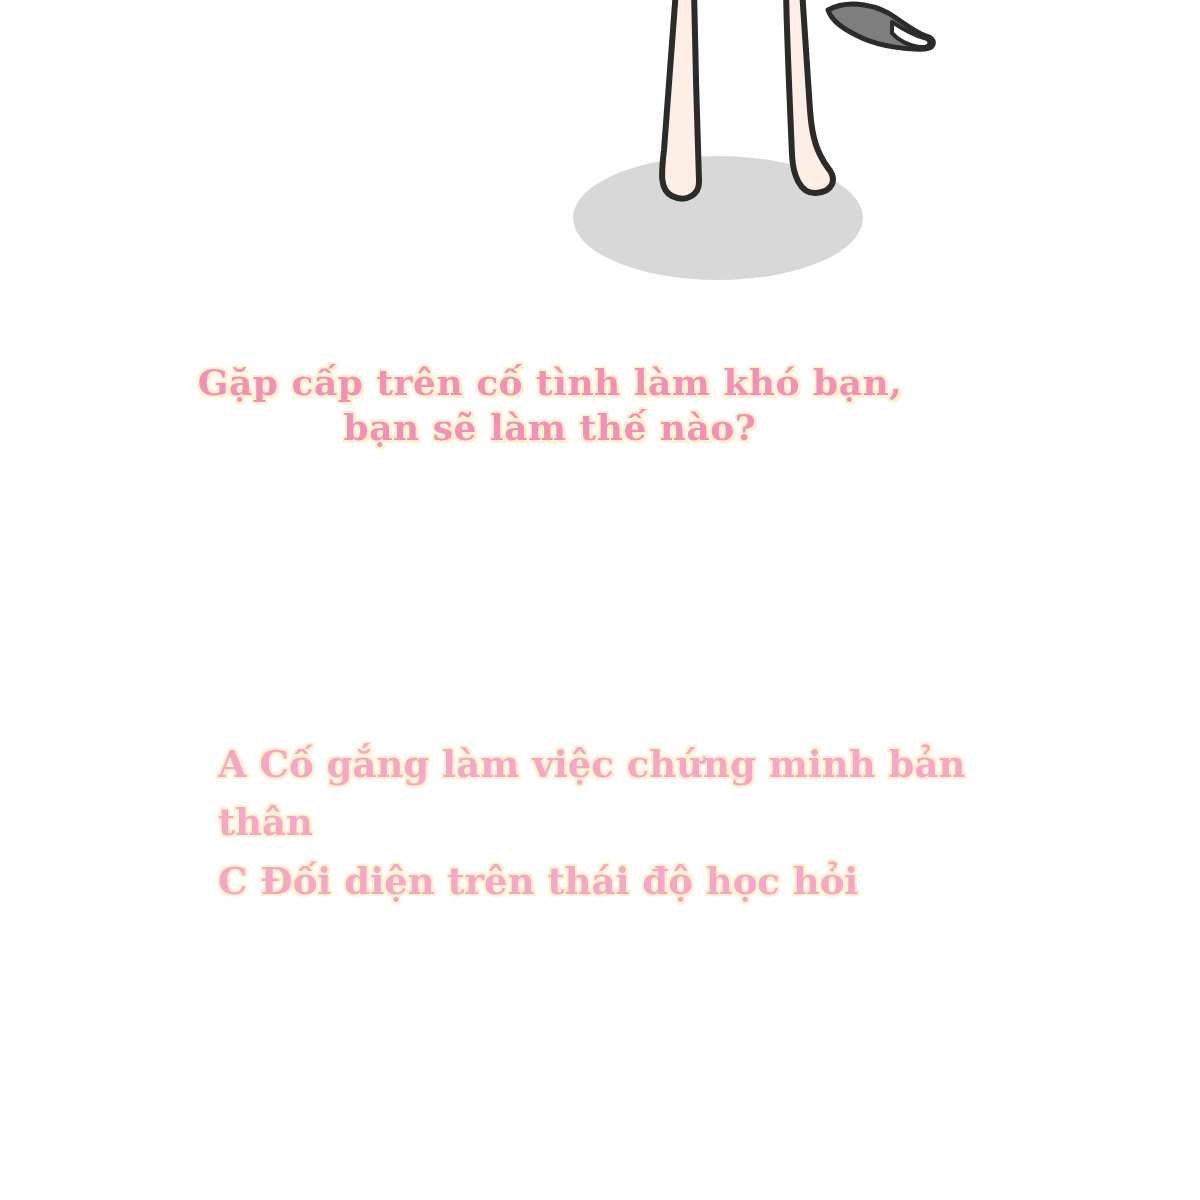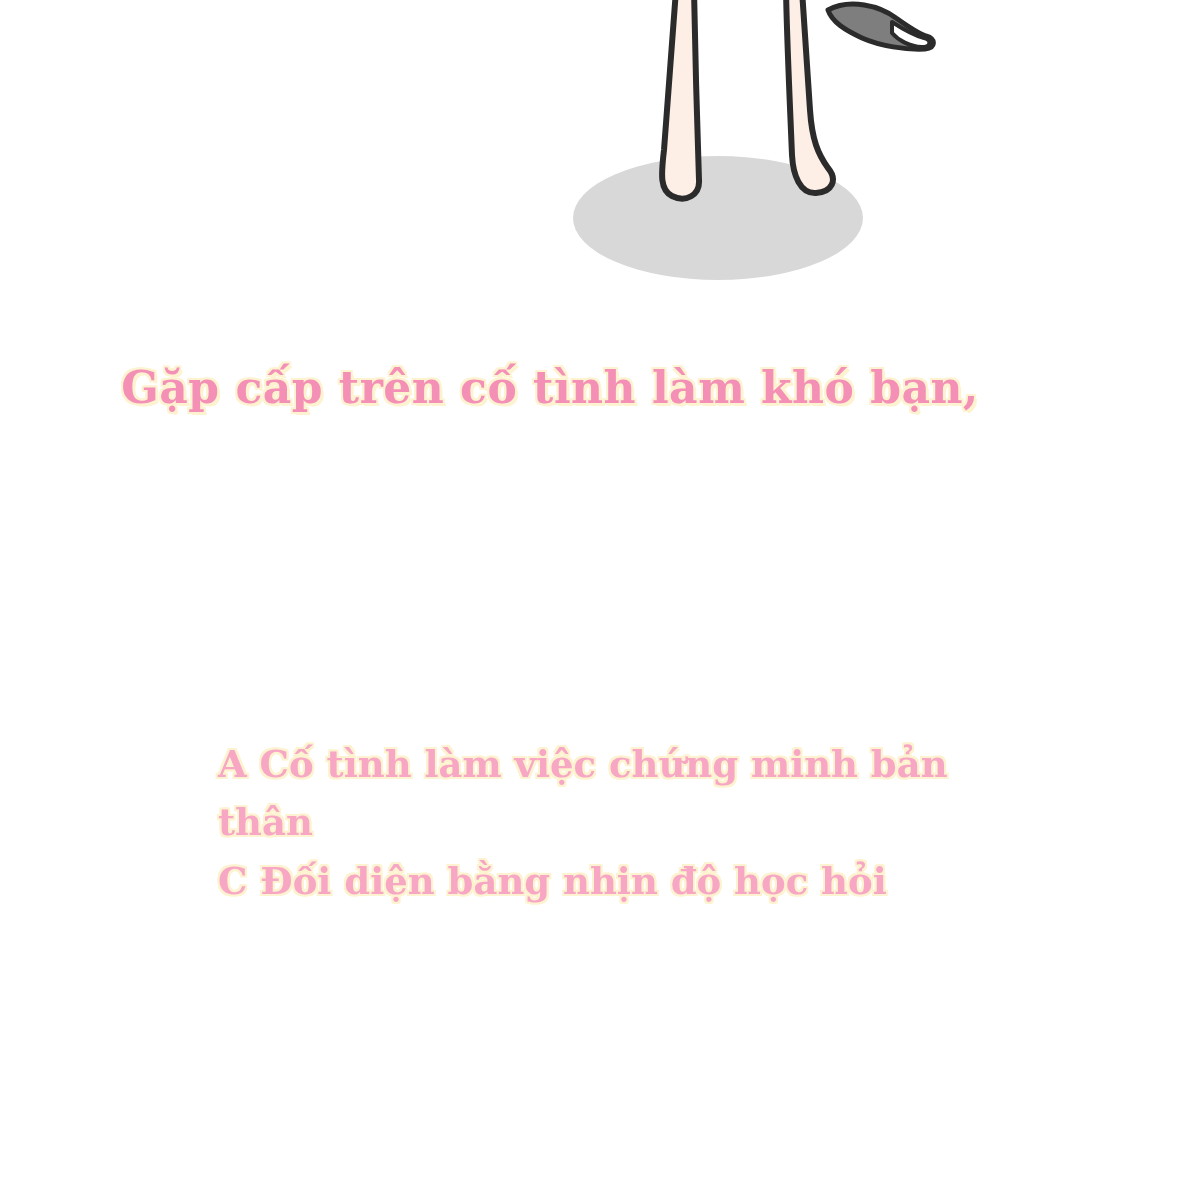--- a/index.html
+++ b/index.html
@@ -26,21 +26,21 @@
 
   
   .question {
     position: absolute;
     left: 0;
     top: 360px;
     width: 1100px;
     text-align: center;
     font-family: "DejaVu Serif", serif;
     font-weight: bold;
-    font-size: 44px;
+    font-size: 36px;
     line-height: 1.25;
     color: #f48fb6;
     letter-spacing: 0.5px;
     text-shadow:
        2px 0 0 #fdf3d0, -2px 0 0 #fdf3d0,
        0 2px 0 #fdf3d0, 0 -2px 0 #fdf3d0,
        2px 2px 0 #fdf3d0, -2px 2px 0 #fdf3d0,
        2px -2px 0 #fdf3d0, -2px -2px 0 #fdf3d0,
        3px 3px 0 #fdf3d0;
   }
@@ -82,18 +82,19 @@
 
     <path d="M786 -10 C787 45 790 105 792 155 C793 175 800 194 816 193 C832 192 838 180 828 168 C818 154 812 140 810 110 C807 65 804 20 802 -10 Z" fill="#fdeee6" stroke="#2b2b2b" stroke-width="6" stroke-linejoin="round"></path>
 
     <path d="M828 10 C850 -2 880 6 896 18 C910 28 920 34 926 36 C936 39 936 48 925 49 C906 50 880 46 862 38 C845 30 832 22 828 10 Z" fill="#7e7e7e" stroke="#2b2b2b" stroke-width="5" stroke-linejoin="round"></path>
     <path d="M892 22 C906 31 916 36 924 38 C932 40 931 47 922 47 C910 47 898 40 892 33 Z" fill="#ffffff" stroke="#2b2b2b" stroke-width="4" stroke-linejoin="round"></path>
   </svg>
 </div>
 
 <div class="question">
   <span class="line">Gặp cấp trên cố tình làm khó bạn,</span>
+  <span class="line">bạn sẽ làm thế nào?</span>
 </div>
 
 <div class="options">
-  <span class="option">A Cố tình làm việc chứng minh bản thân</span>
-  <span class="option">C Đối diện bằng nhịn độ học hỏi</span>
+  <span class="option">A Cố gắng làm việc chứng minh bản thân</span>
+  <span class="option">C Đối diện trên thái độ học hỏi</span>
 </div>
 
 </body></html>

